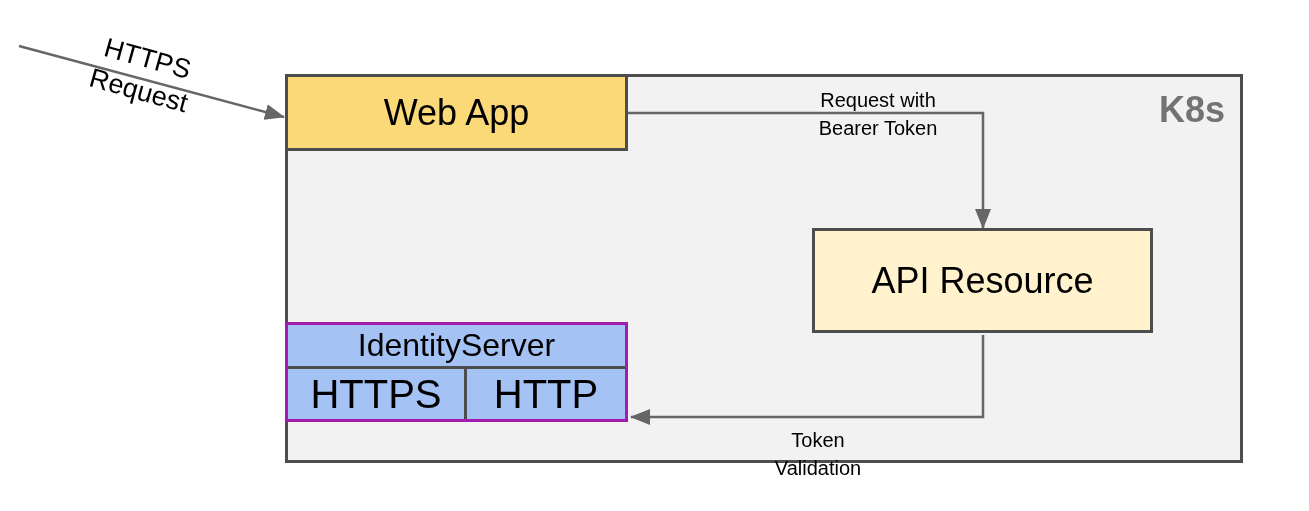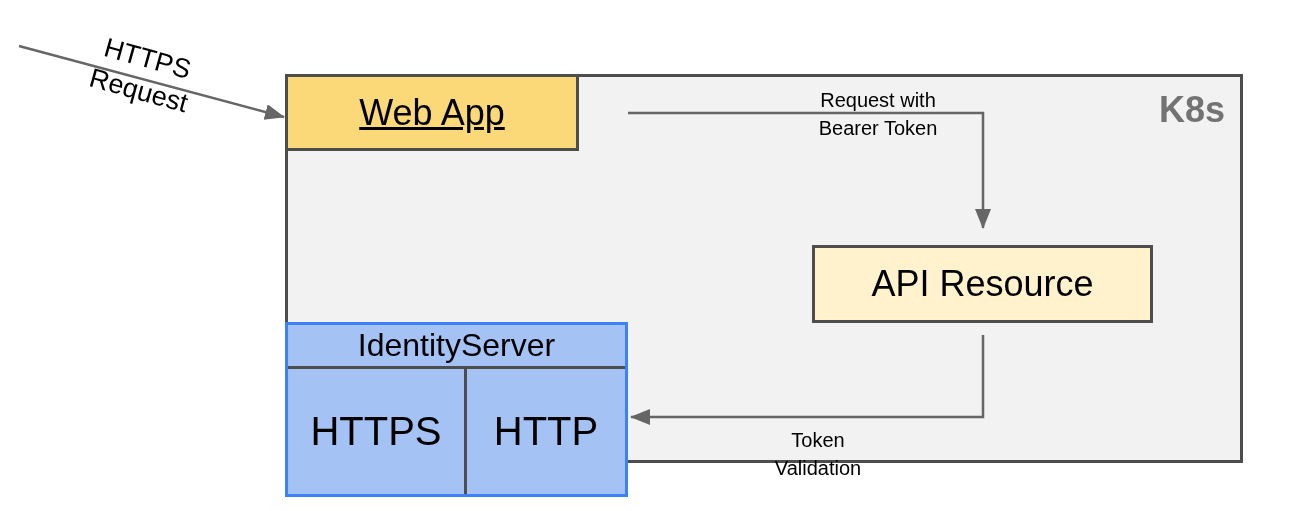--- a/index.html
+++ b/index.html
@@ -42,43 +42,42 @@
     box-sizing: border-box;
     border: 3px solid #4D4D4D;
     display: flex;
     align-items: center;
     justify-content: center;
     text-align: center;
   }
   .node-web-app {
     left: 285px;
     top: 74px;
-    width: 294px;
+    width: 343px;
     height: 77px;
     background: #FBD878;
     font-size: 36px;
-    text-decoration: underline;
   }
   .node-api-resource {
     left: 812px;
-    top: 245px;
+    top: 228px;
     width: 341px;
-    height: 78px;
+    height: 105px;
     background: #FFF2CC;
     font-size: 36px;
   }
   
   .identity-block {
     position: absolute;
     left: 285px;
     top: 322px;
     width: 343px;
-    height: 175px;
+    height: 100px;
     box-sizing: border-box;
-    border: 3px solid #3b82f6;
+    border: 3px solid #a21caf;
     background: #A4C2F4;
     display: grid;
     grid-template-columns: 179px 1fr;
     grid-template-rows: 44px 1fr;
   }
   .identity-header {
     grid-column: 1 / span 2;
     border-bottom: 3px solid #4D4D4D;
     display: flex;
     align-items: center;

